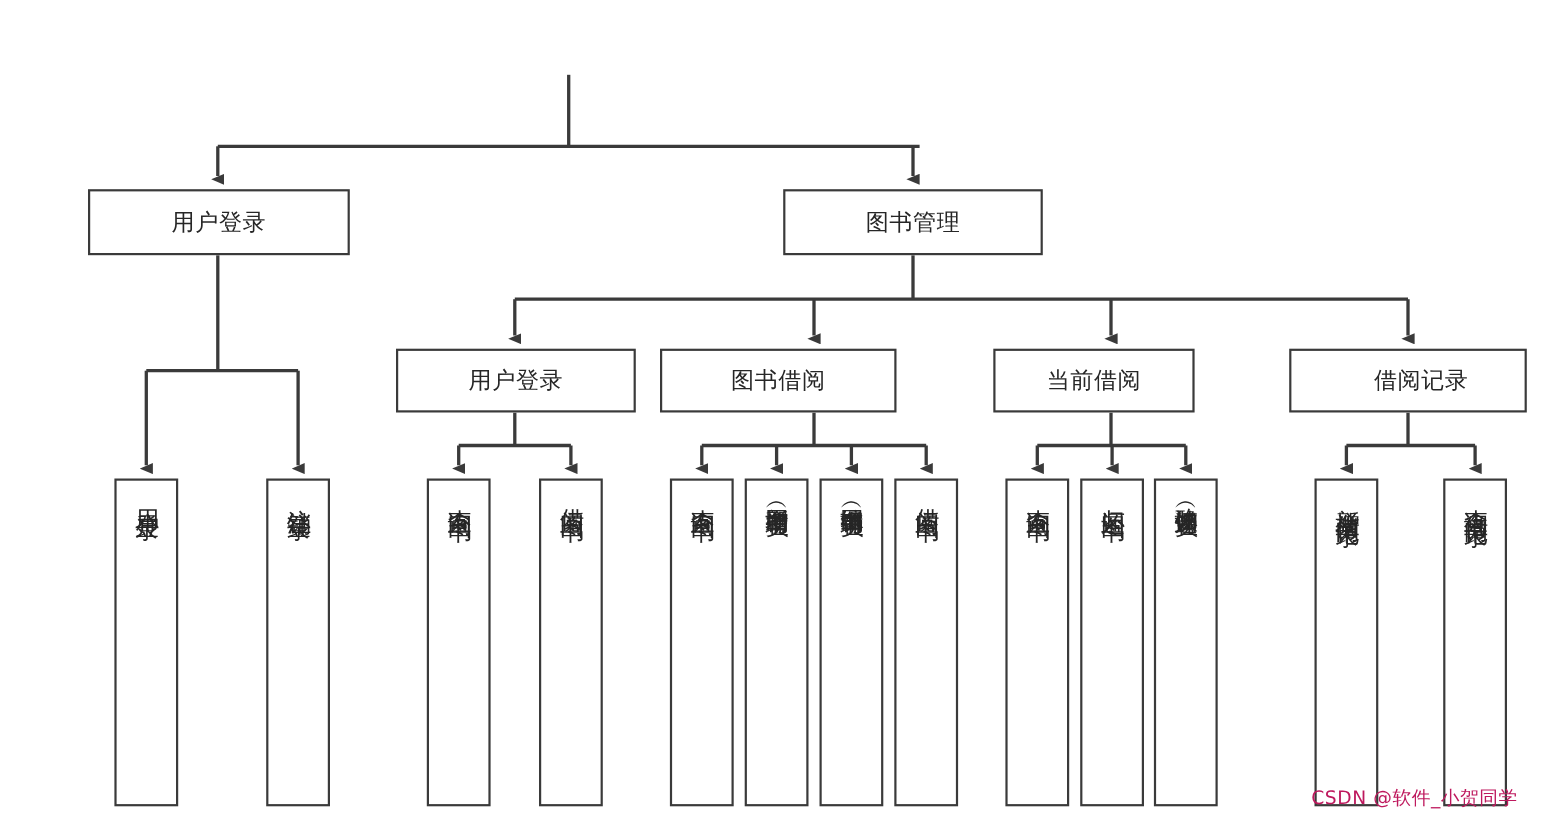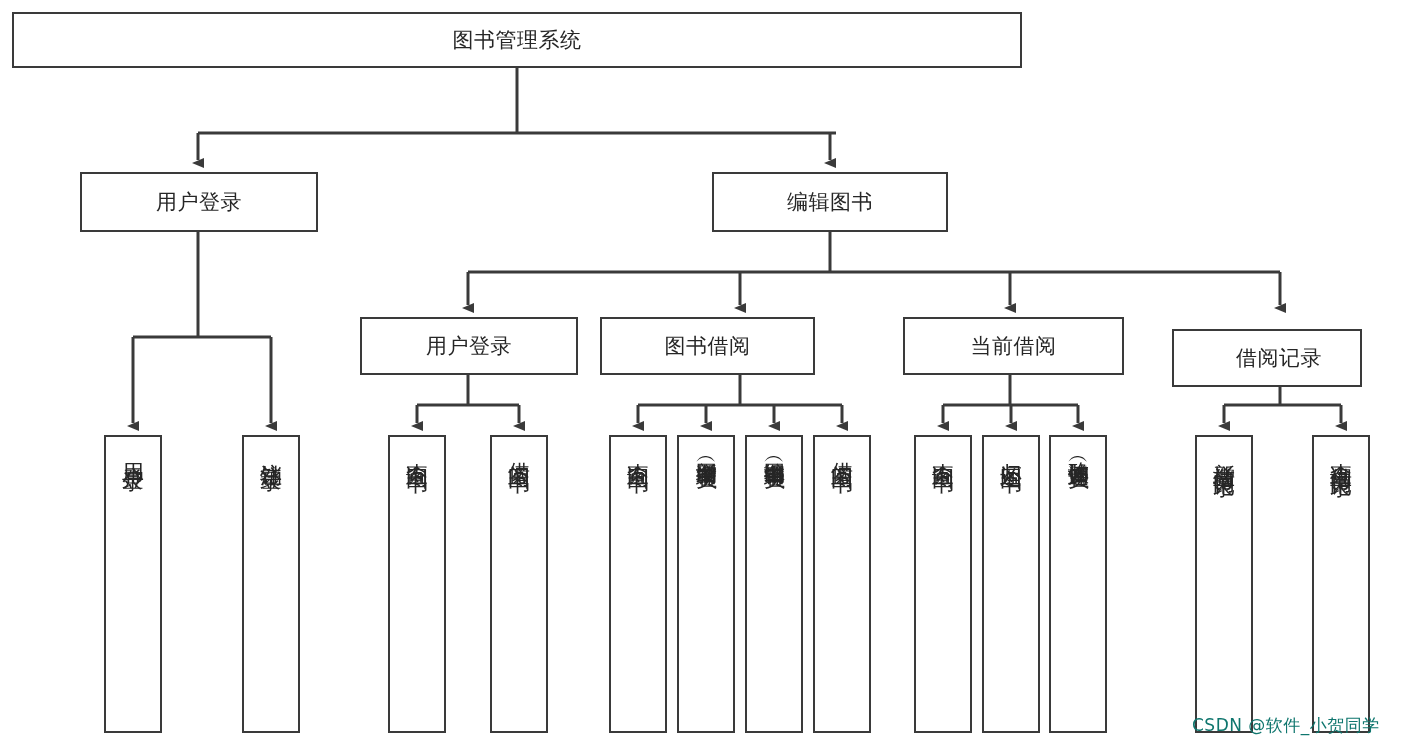--- a/index.html
+++ b/index.html
@@ -55,21 +55,21 @@
   }
   .leaf.tall-text .node-label{
     font-size:21px;
     letter-spacing:1px;
   }
   .watermark{
     position:absolute;
     left:1192px;
     top:714px;
     font-size:17px;
-    color:#0f766e;
+    color:#be185d;
     letter-spacing:0.5px;
     white-space:nowrap;
     z-index:3;
   }
 </style>
 </head>
 <body>
 
 <div id="canvas">
 
@@ -116,45 +116,42 @@
       <path d="M1011,405 L1011,423" marker-end="url(#arrow)"></path>
       <path d="M1078,405 L1078,423" marker-end="url(#arrow)"></path>
 
       <path d="M1280,375 L1280,405"></path>
       <path d="M1224,405 L1341,405"></path>
       <path d="M1224,405 L1224,423" marker-end="url(#arrow)"></path>
       <path d="M1341,405 L1341,423" marker-end="url(#arrow)"></path>
     </g>
   </svg>
 
-  <div class="node" style="left:12px; top:12px; width:1010px; height:56px;">
-    <span class="node-label">图书管理系统</span>
-  </div>
 
   <div class="node" style="left:80px; top:172px; width:238px; height:60px;">
     <span class="node-label">用户登录</span>
   </div>
 
   <div class="node" style="left:712px; top:172px; width:236px; height:60px;">
-    <span class="node-label">编辑图书</span>
+    <span class="node-label">图书管理</span>
   </div>
 
   <div class="node" style="left:360px; top:317px; width:218px; height:58px;">
     <span class="node-label">用户登录</span>
   </div>
 
   <div class="node" style="left:600px; top:317px; width:215px; height:58px;">
     <span class="node-label">图书借阅</span>
   </div>
 
-  <div class="node" style="left:903px; top:317px; width:221px; height:58px;">
+  <div class="node" style="left:903px; top:317px; width:183px; height:58px;">
     <span class="node-label">当前借阅</span>
   </div>
 
-  <div class="node" style="left:1172px; top:329px; width:190px; height:58px;padding-left:24px;">
+  <div class="node" style="left:1172px; top:317px; width:216px; height:58px;padding-left:24px;">
     <span class="node-label">借阅记录</span>
   </div>
 
   <div class="node leaf" style="left:104px; top:435px; width:58px; height:298px;">
     <span class="node-label">用户登录</span>
   </div>
 
   <div class="node leaf" style="left:242px; top:435px; width:58px; height:298px;">
     <span class="node-label">注销登录</span>
   </div>

